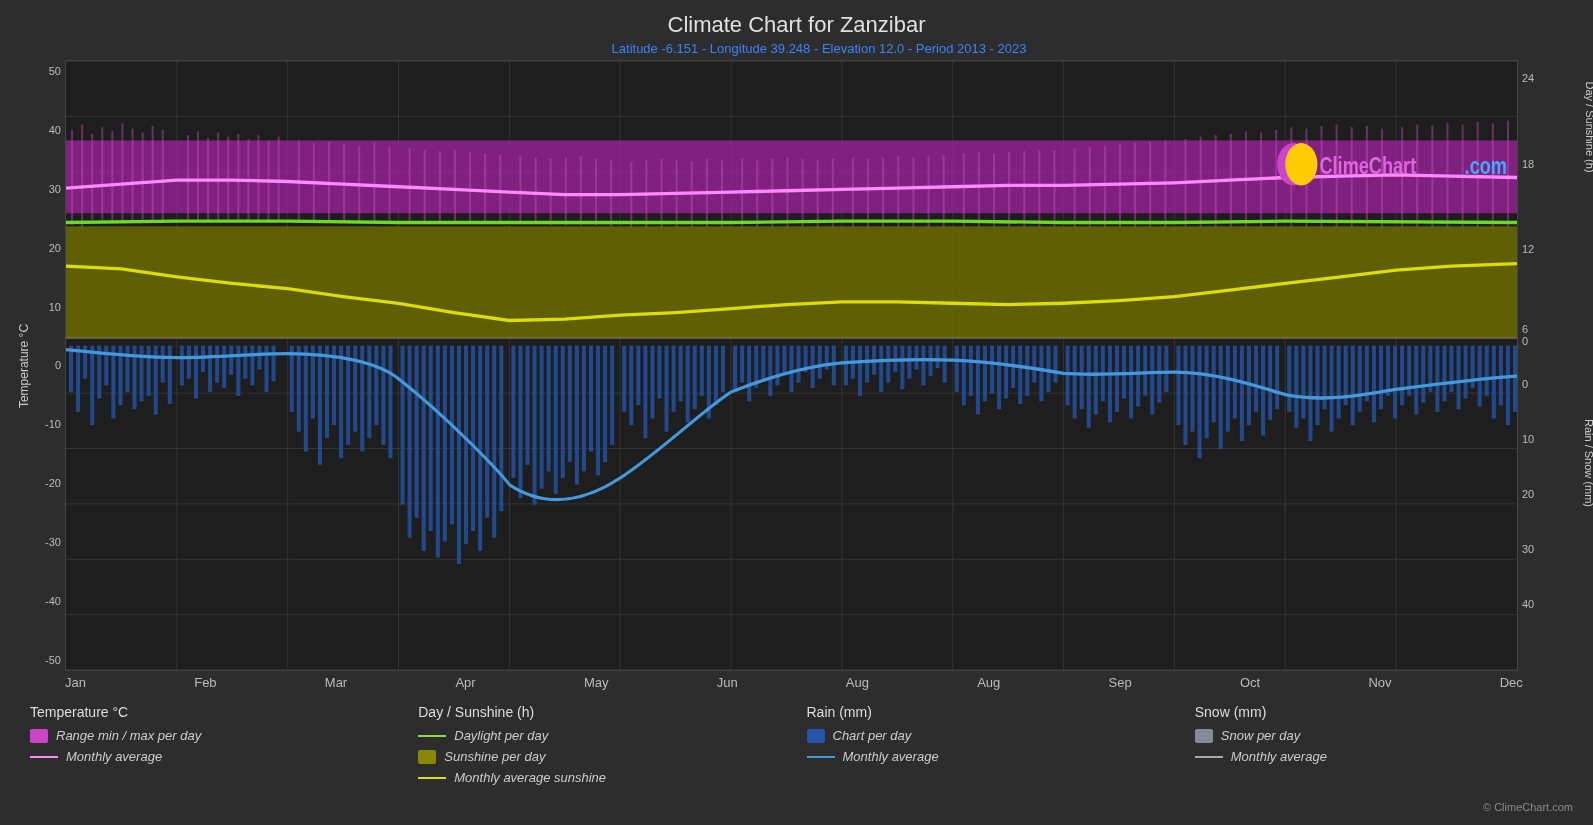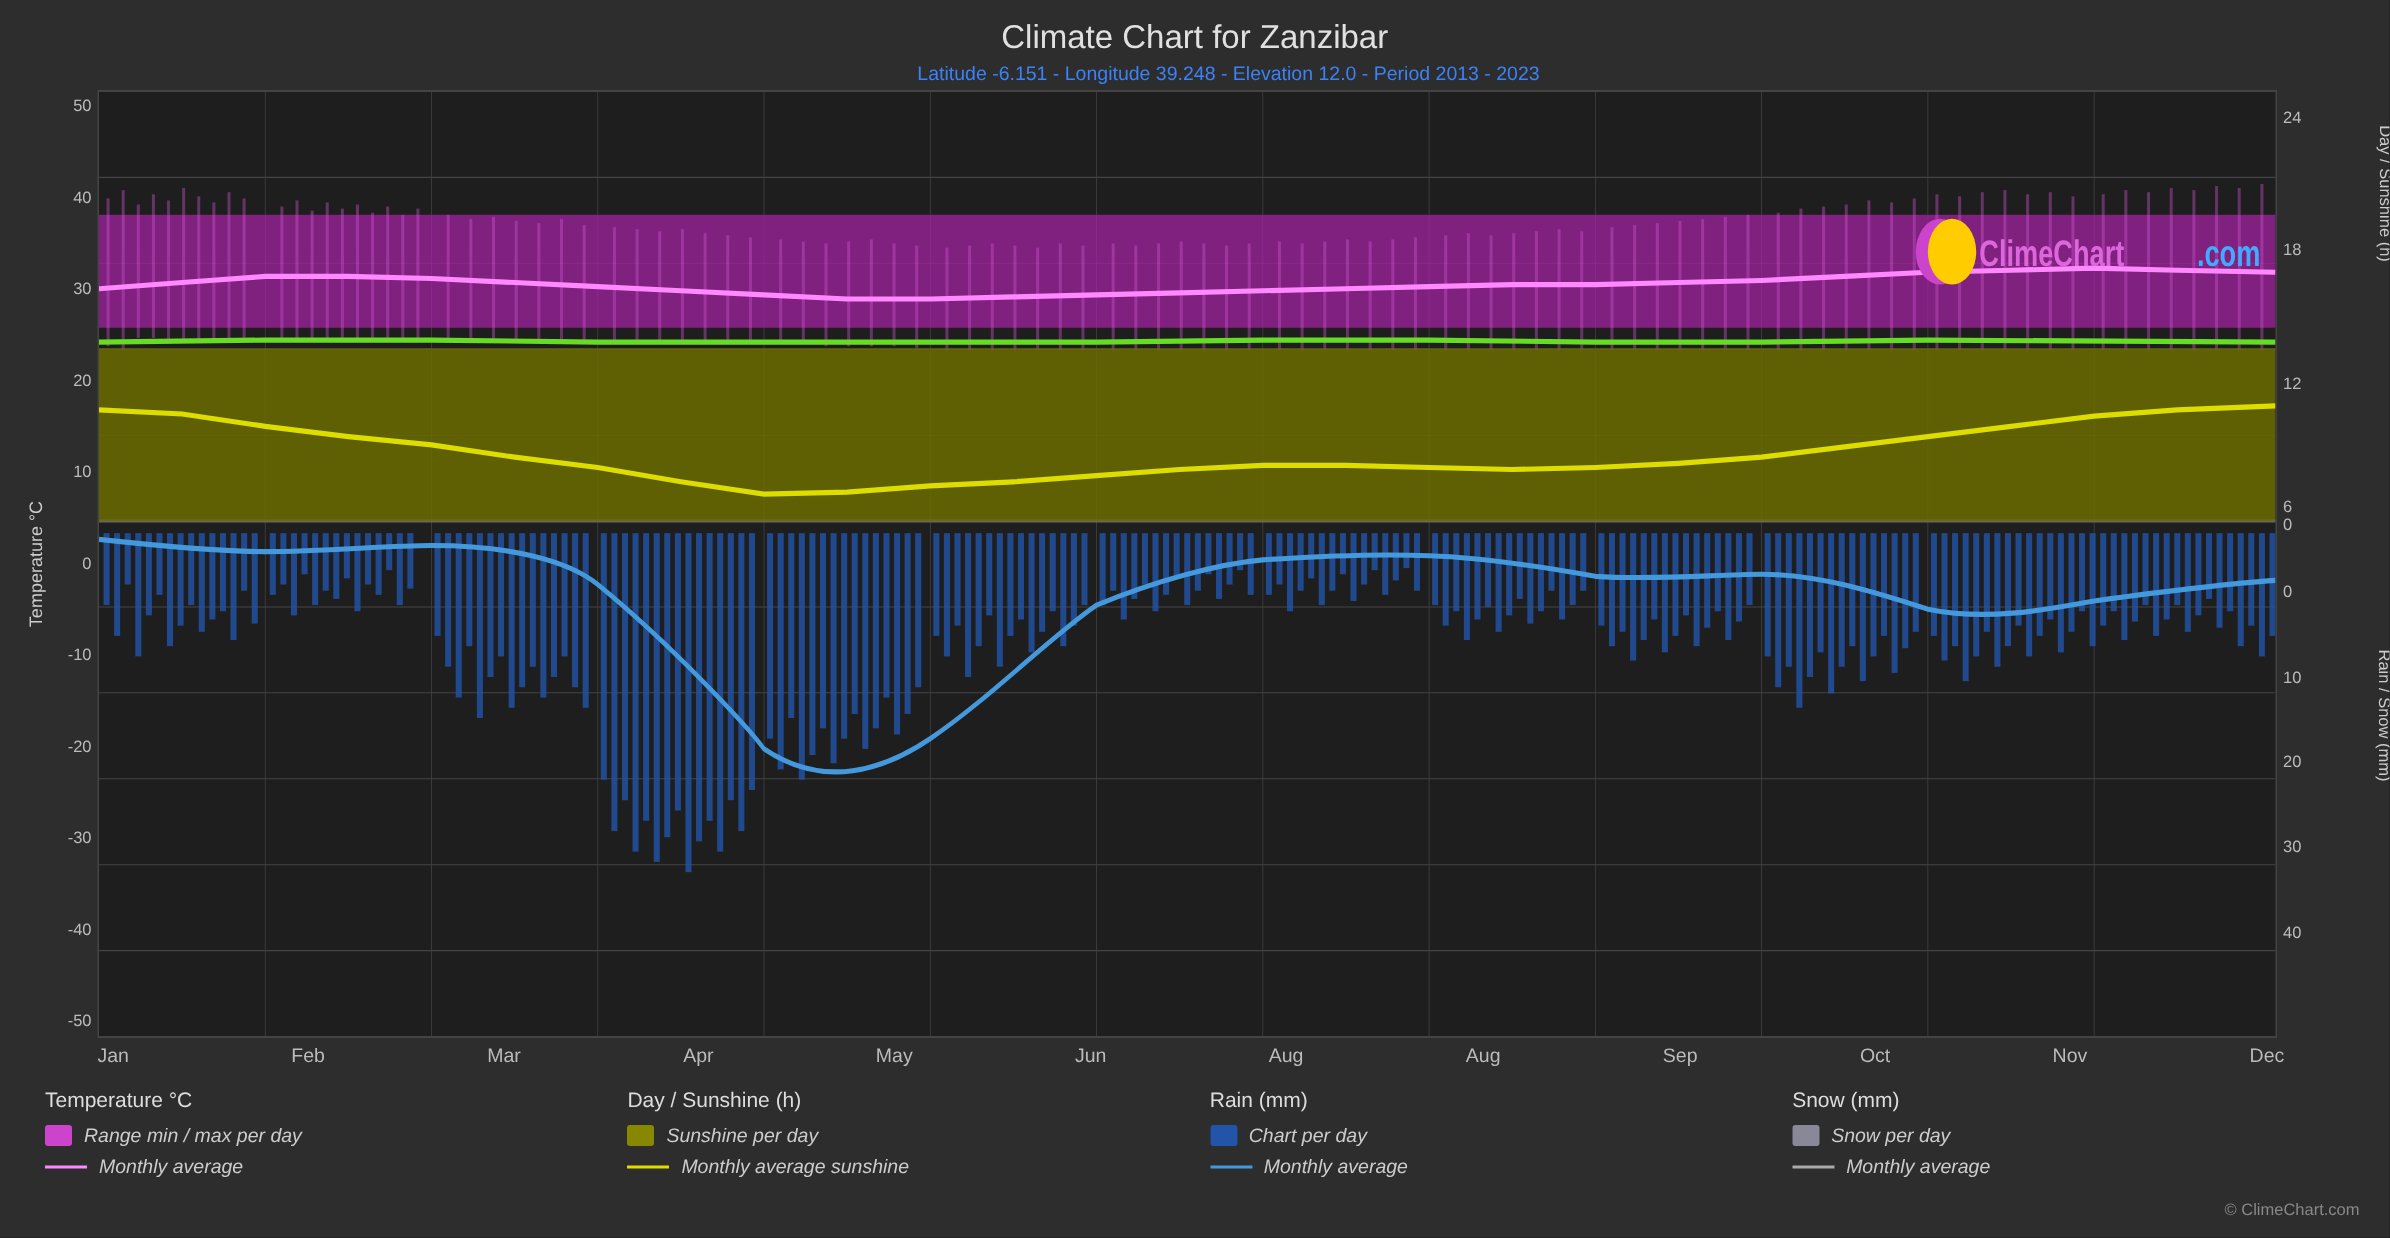--- a/index.html
+++ b/index.html
@@ -551,20 +551,24 @@
       </div>
       <div class="legend-item">
         <div class="legend-line" style="background:#ff88ff;"></div>
         <span>Monthly average</span>
       </div>
     </div>
 
     <div class="legend-section">
       <div class="legend-title">Day / Sunshine (h)</div>
       <div class="legend-item">
+        <div class="legend-line" style="background:#88dd44;"></div>
+        <span>Daylight per day</span>
+      </div>
+      <div class="legend-item">
         <div class="legend-swatch" style="background:#888800;"></div>
         <span>Sunshine per day</span>
       </div>
       <div class="legend-item">
         <div class="legend-line" style="background:#dddd00;"></div>
         <span>Monthly average sunshine</span>
       </div>
     </div>
 
     <div class="legend-section">

